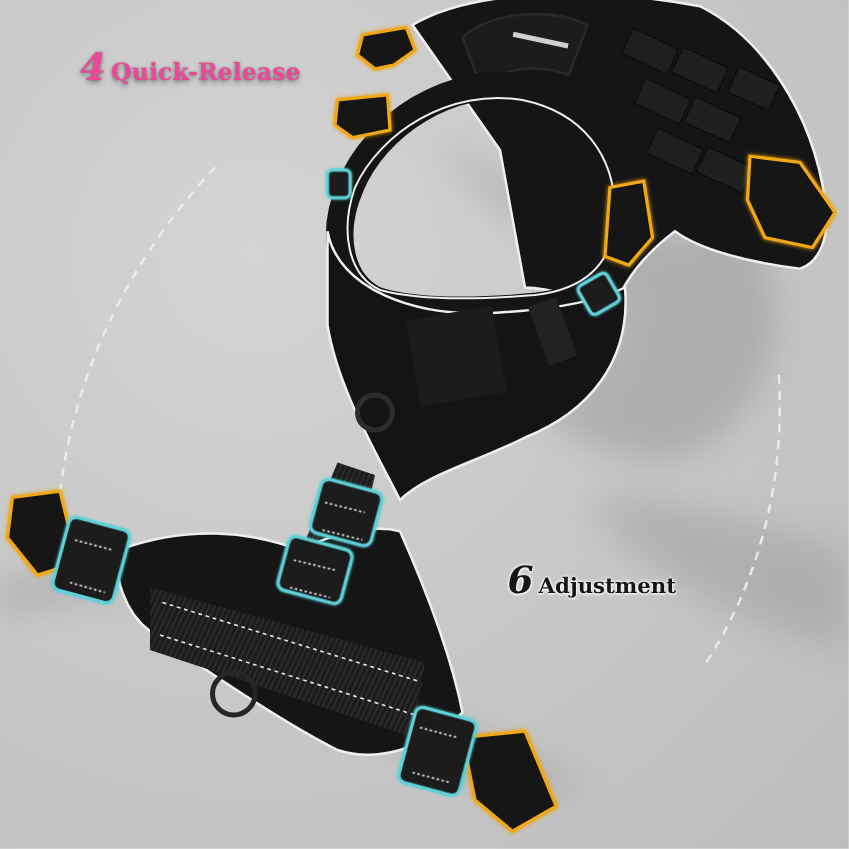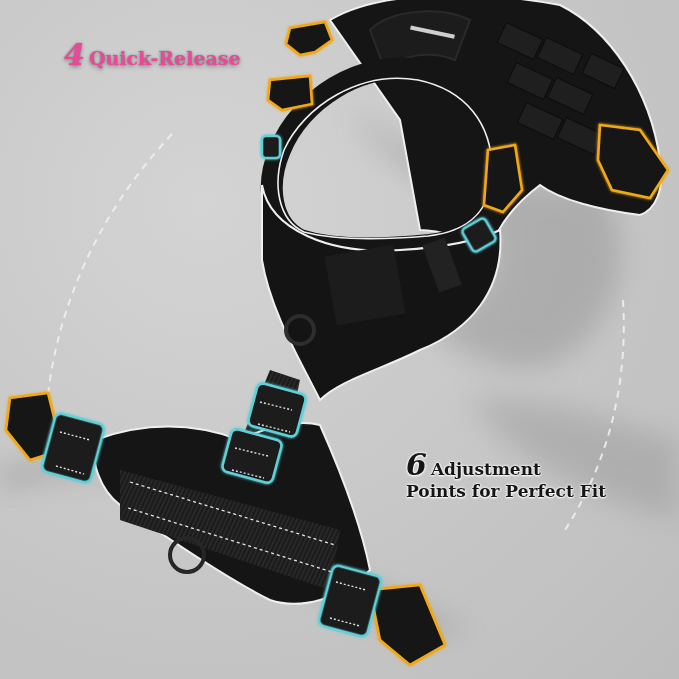--- a/index.html
+++ b/index.html
@@ -128,15 +128,14 @@
   <div class="callout callout-top">
     <span class="line">
       <span class="big-num">4</span><span>Quick-Release</span>
     </span>
   </div>
 
   <div class="callout callout-bottom">
     <span class="line">
       <span class="big-num">6</span><span>Adjustment</span>
     </span>
-    <span class="line">Points for Perfect Fit</span>
   </div>
 </div>
 
 </body></html>

